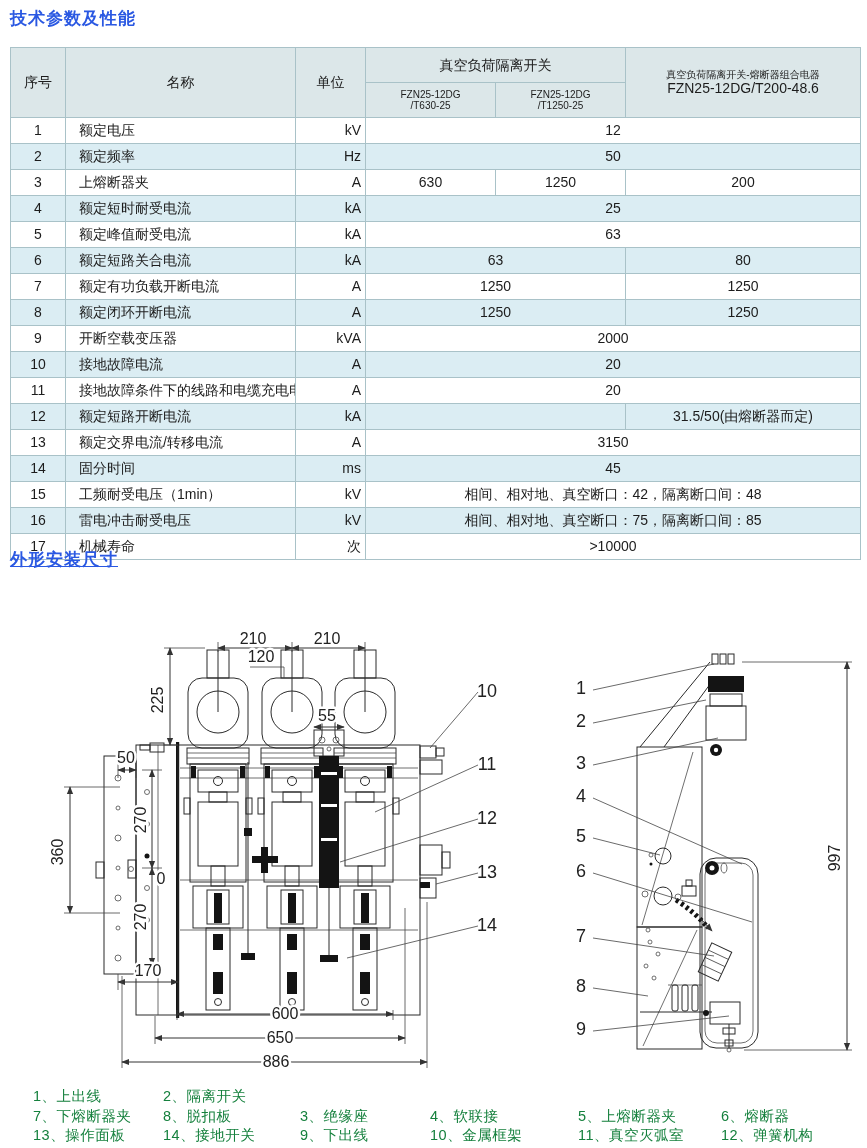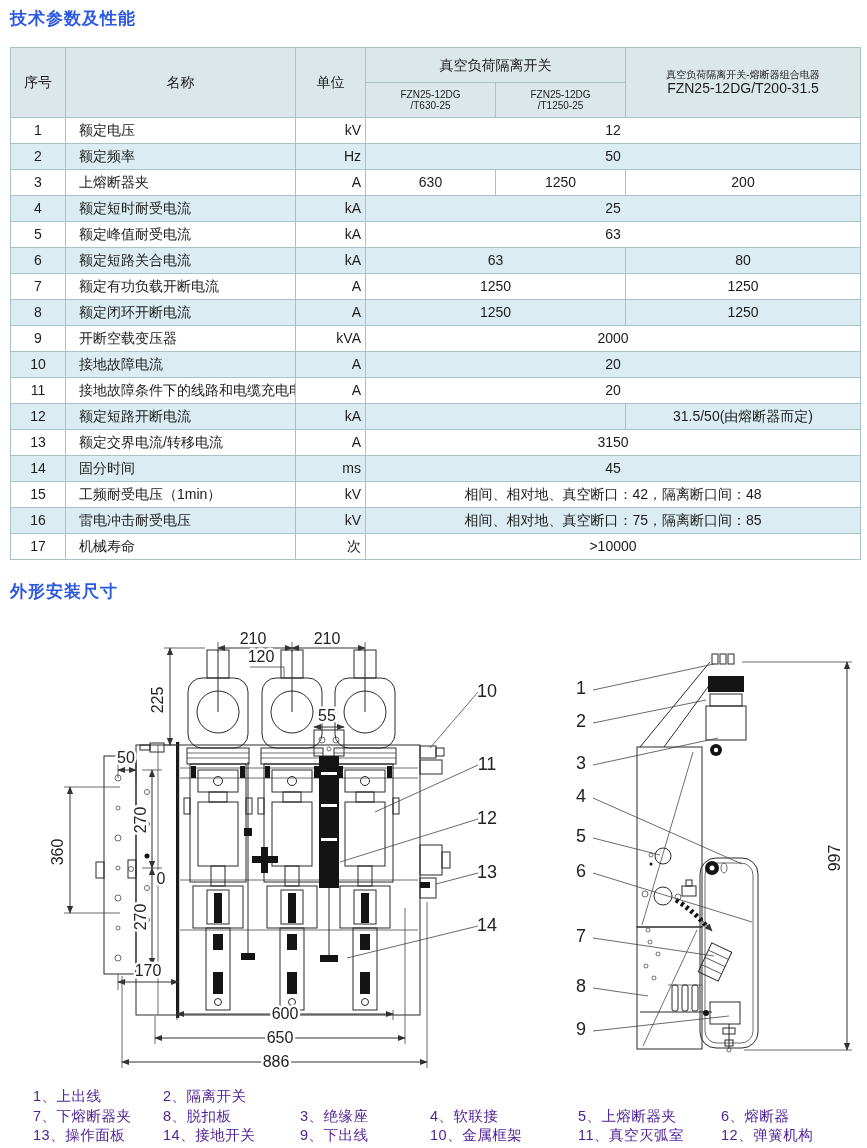--- a/index.html
+++ b/index.html
@@ -14,21 +14,21 @@
   html,body{background:#fff;}
   body{
     width:867px;height:1148px;position:relative;overflow:hidden;
     font-family:"Liberation Sans","DejaVu Sans",sans-serif;color:var(--ink);
   }
   .sec-title{
     position:absolute;left:10px;font-size:17px;font-weight:bold;color:var(--accent);
     letter-spacing:1px;
   }
   #title1{top:7px;}
-  #title2{top:580px;}
+  #title2{top:548px;text-decoration:underline;}
 
   
   table.params{
     position:absolute;left:10px;top:47px;width:850px;
     border-collapse:collapse;table-layout:fixed;
     font-size:14px;
   }
   table.params th,table.params td{
     border:1px solid var(--bd);
     padding:0 4px;height:26px;line-height:1.15;
@@ -50,21 +50,21 @@
   .ext,.ldr{stroke:#444;stroke-width:.8;fill:none;}
   text.dlab{font:16px "Liberation Sans","DejaVu Sans",sans-serif;fill:#222;
     text-anchor:middle;paint-order:stroke;stroke:#fff;stroke-width:5px;stroke-linejoin:round;}
   text.clab{font:18px "Liberation Sans","DejaVu Sans",sans-serif;fill:#222;
     text-anchor:middle;paint-order:stroke;stroke:#fff;stroke-width:4px;stroke-linejoin:round;}
 
   
   #legend{
     position:absolute;left:33px;top:1087px;width:824px;
     display:grid;grid-template-columns:130px 137px 130px 148px 143px auto;
-    grid-auto-rows:19.5px;font-size:14.5px;color:#4c1d95;letter-spacing:.5px;
+    grid-auto-rows:19.5px;font-size:14.5px;color:#15803d;letter-spacing:.5px;
   }
 </style>
 </head>
 <body>
 
 <h1 id="title1" class="sec-title">技术参数及性能</h1>
 
 <table class="params">
   <colgroup>
     <col style="width:55px">
@@ -75,21 +75,21 @@
       <col style="width:235px">
   </colgroup>
   <thead>
     <tr>
       <th rowspan="2">序号</th>
       <th rowspan="2">名称</th>
       <th rowspan="2">单位</th>
       <th colspan="2">真空负荷隔离开关</th>
       <th rowspan="2">
         <div class="hl2">真空负荷隔离开关-熔断器组合电器</div>
-        <div>FZN25-12DG/T200-31.5</div>
+        <div>FZN25-12DG/T200-48.6</div>
       </th>
     </tr>
     <tr>
       <th>
         <div class="hl2">FZN25-12DG</div>
         <div class="hl2">/T630-25</div>
       </th>
       <th>
         <div class="hl2">FZN25-12DG</div>
         <div class="hl2">/T1250-25</div>

